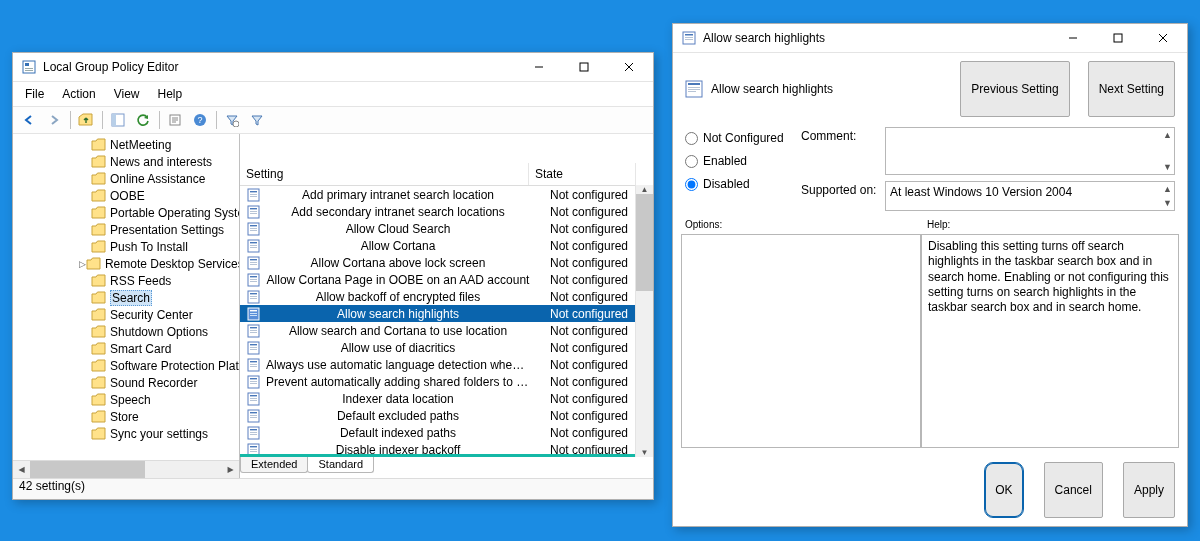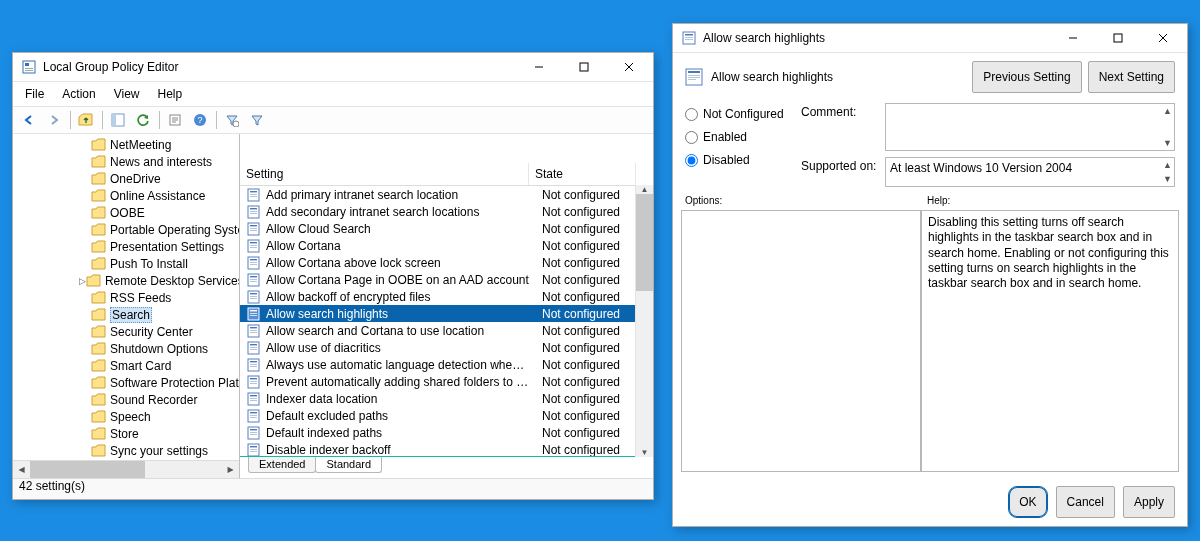--- a/index.html
+++ b/index.html
@@ -38,41 +38,41 @@
   .tree-row.dim{padding-left:66px;}
   .tree-row .exp{width:12px;display:inline-flex;justify-content:center;color:#606060;font-size:9px;}
   .tree-row .fico{width:16px;height:14px;margin-right:3px;}
   .tree-row .lbl.sel{background:#cfe4f7;border:1px dotted #5a9ad6;padding:0 1px;}
   .tree-sb{height:17px;background:#f0f0f0;border-top:1px solid #dcdcdc;display:flex;}
   .sb-thumb{background:#c8c8c8;height:100%;}
   .sb-btn{width:17px;background:#f0f0f0;display:flex;align-items:center;justify-content:center;color:#555;font-size:8px;}
   .list-pane{flex:1;display:flex;flex-direction:column;border-left:0;min-width:0;margin-top:29px;}
   .list-header{height:22px;display:flex;border-bottom:1px solid #dcdcdc;}
   .lh-cell{display:flex;align-items:center;padding:0 6px;border-right:1px solid #e6e6e6;background:#fff;}
-  .list-body{flex:1;overflow:hidden;}
+  .list-body{flex:1;overflow:hidden;text-align:center;}
   .list-row{height:17px;display:flex;align-items:center;}
   .list-row .cico{width:16px;height:14px;margin:0 4px 0 6px;flex-shrink:0;}
   .list-row .name{flex:1;overflow:hidden;text-overflow:ellipsis;white-space:nowrap;padding-right:6px;}
   .list-row .state{width:94px;padding-left:6px;}
   .list-row.selected{background:#0a64ad;color:#fff;}
-  .list-tabs{height:21px;display:flex;align-items:flex-start;padding-left:8px;border-top:1px solid #14b8a6;background:#fff;}
+  .list-tabs{height:21px;display:flex;align-items:flex-start;border-top:3px solid #14b8a6;background:#fff;}
   .rtab{padding:1px 10px 2px;border:1px solid #b7b7b7;border-top:0;border-radius:0 0 3px 3px;margin-right:-1px;background:#f4f4f4;font-size:11px;position:relative;}
   .rtab.active{background:#fff;}
   .list-sbv{position:absolute;right:0;top:22px;bottom:21px;width:17px;background:#f0f0f0;border-left:1px solid #e4e4e4;display:flex;flex-direction:column;}
   .list-pane{position:relative;}
   .statusbar{height:20px;border-top:1px solid #dcdcdc;display:flex;padding:0 6px;background:#f9f9f9;}
 
   
   .dlg-window{left:672px;top:23px;width:514px;height:502px;}
   .dlg-window .titlebar{background:#fff;}
   .dlg-head{padding:8px 12px;display:flex;align-items:center;border-bottom:0;}
   .dlg-head .hicon{width:18px;height:18px;margin-right:8px;}
   .dlg-head .htitle{flex:1;font-size:12px;}
   .nav-btns{display:flex;gap:6px;}
-  .btn{border:1px solid #a9a9a9;background:#e9e9e9;height:22px;padding:4px 10px;display:flex;align-items:center;border-radius:2px;font-size:12px;}
+  .btn{border:1px solid #a9a9a9;background:#e9e9e9;height:22px;padding:16px 10px;display:flex;align-items:center;border-radius:2px;font-size:12px;margin-left:12px;}
   .btn.default{border-color:#0a64ad;box-shadow:0 0 0 1px #0a64ad inset;border-radius:9px;}
   .form-area{padding:2px 12px 0 12px;display:flex;gap:8px;}
   .radios{width:108px;display:flex;flex-direction:column;gap:5px;padding-top:2px;}
   .radio{display:flex;align-items:center;gap:5px;height:18px;}
   .radio input{margin:0;}
   .field-col{flex:1;display:flex;flex-direction:column;gap:6px;}
   .field-row{display:flex;gap:8px;}
   .field-row .flabel{width:76px;text-align:left;padding-top:2px;}
   .tbox{flex:1;border:1px solid #b7b7b7;background:#fff;min-height:46px;position:relative;}
   .tbox.small{min-height:28px;}
@@ -206,28 +206,20 @@
               </svg>
             </span>
             <span class="lbl">News and interests</span>
           </div>
           <div class="tree-row">
             <span class="fico">
               <svg width="16" height="14">
                 <path d="M1 3 L5 3 L6.5 1 H14 V12 H1 Z" fill="#ffe28a" stroke="#c9a33c"></path>
               </svg>
             </span>
-            <span class="lbl">OneDrive</span>
-          </div>
-          <div class="tree-row">
-            <span class="fico">
-              <svg width="16" height="14">
-                <path d="M1 3 L5 3 L6.5 1 H14 V12 H1 Z" fill="#ffe28a" stroke="#c9a33c"></path>
-              </svg>
-            </span>
             <span class="lbl">Online Assistance</span>
           </div>
           <div class="tree-row">
             <span class="fico">
               <svg width="16" height="14">
                 <path d="M1 3 L5 3 L6.5 1 H14 V12 H1 Z" fill="#ffe28a" stroke="#c9a33c"></path>
               </svg>
             </span>
             <span class="lbl">OOBE</span>
           </div>

